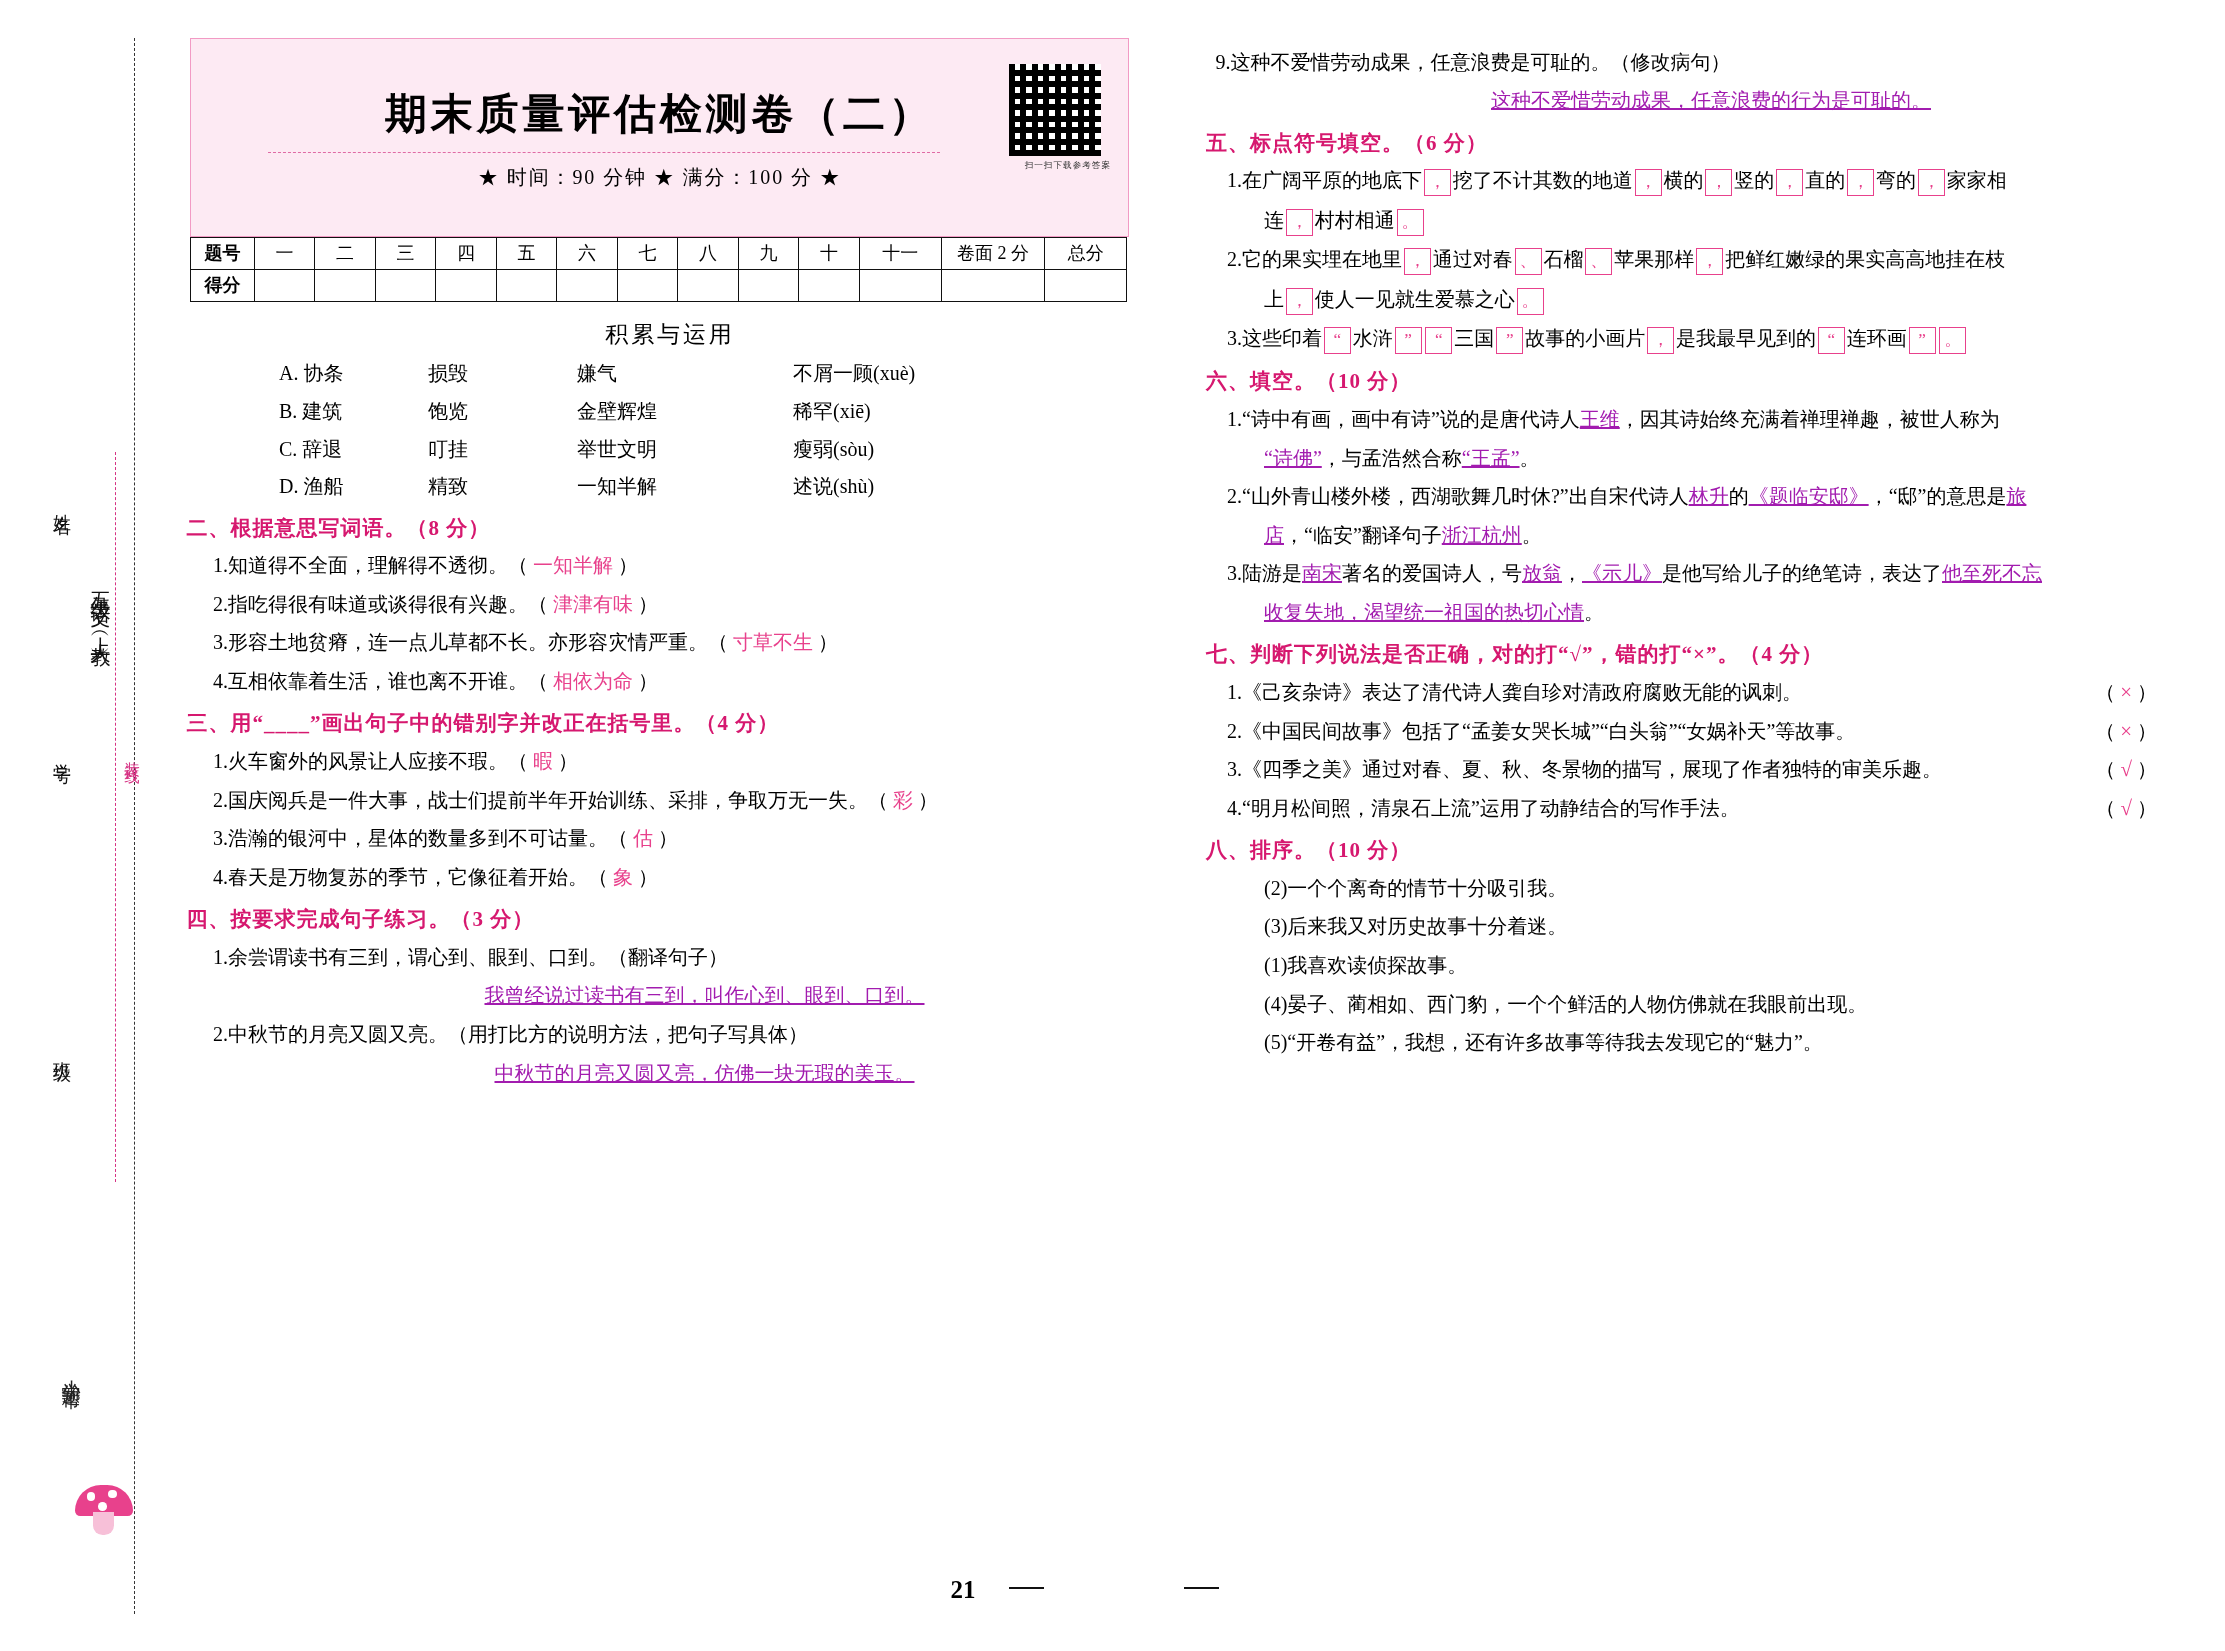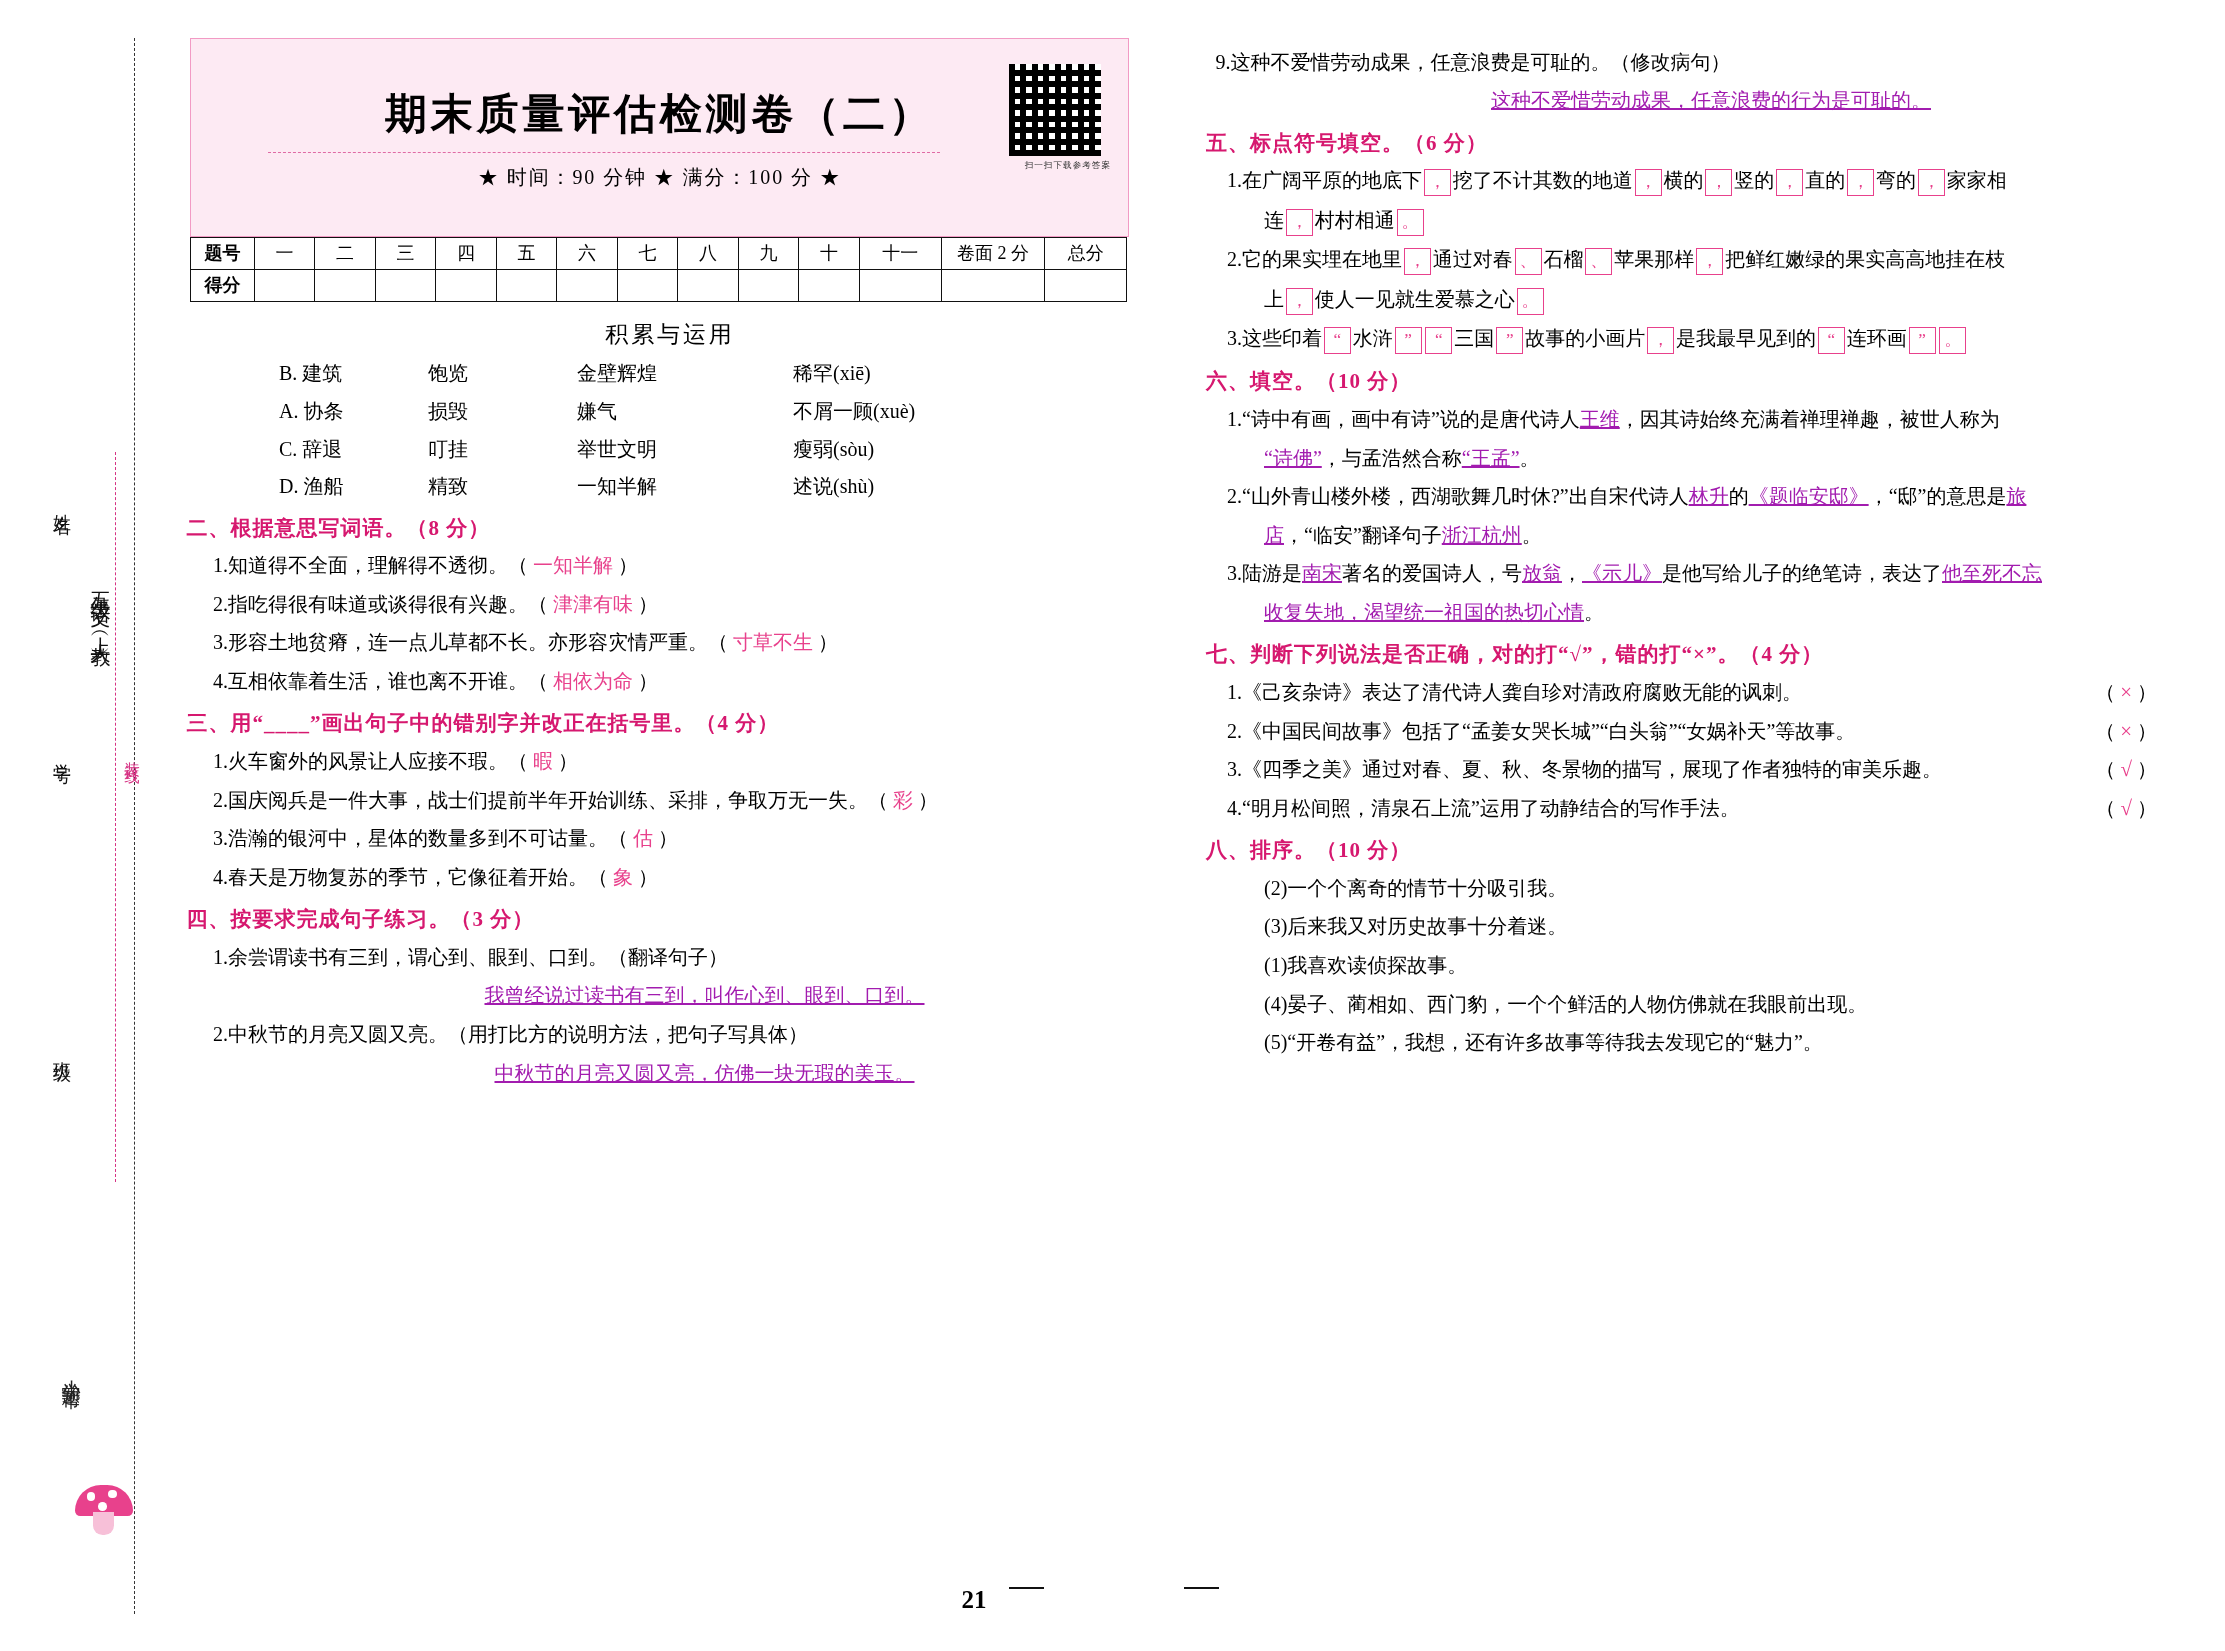--- a/index.html
+++ b/index.html
@@ -91,21 +91,21 @@
   .rightbox{float:right;margin-right:29px;}
 
   
   .pbox{
     display:inline-block;width:25px;height:25px;border:1.3px solid #e8418c;
     color:#e8418c;text-align:center;line-height:23px;font-size:17.3px;
     vertical-align:middle;margin:0 1.9px;
   }
   .chk{color:#e8418c;font-size:21px;}
 
-  .pagenum{position:absolute;left:11px;top:1576px;width:1926px;text-align:center;font-size:25px;font-weight:bold;margin-top:10px;}
+  .pagenum{position:absolute;left:0;top:1576px;width:1926px;text-align:center;font-size:25px;font-weight:bold;}
   .pagerule{position:absolute;left:1009px;top:1587px;width:35px;border-top:2.9px solid #111;}
   .pagerule2{position:absolute;left:1184px;top:1587px;width:35px;border-top:2.9px solid #111;}
 </style>
 </head>
 <body>
 
 <div class="page">
 
   <div class="margin-strip">
     <div class="vline"></div>
@@ -170,30 +170,30 @@
         <td></td>
         <td></td>
         <td></td>
       </tr>
     </tbody>
       </table>
 
     <div class="sectitle">积累与运用</div>
 
     <div class="choice">
+      <span class="c1"><span>A.</span> <span>协条</span></span>
+      <span class="c2">损毁</span>
+      <span class="c3">嫌气</span>
+      <span>不屑一顾(xuè)</span>
+    </div>
+    <div class="choice">
       <span class="c1"><span>B.</span> <span>建筑</span></span>
       <span class="c2">饱览</span>
       <span class="c3">金壁辉煌</span>
       <span>稀罕(xiē)</span>
-    </div>
-    <div class="choice">
-      <span class="c1"><span>A.</span> <span>协条</span></span>
-      <span class="c2">损毁</span>
-      <span class="c3">嫌气</span>
-      <span>不屑一顾(xuè)</span>
     </div>
     <div class="choice">
       <span class="c1"><span>C.</span> <span>辞退</span></span>
       <span class="c2">叮挂</span>
       <span class="c3">举世文明</span>
       <span>瘦弱(sòu)</span>
     </div>
     <div class="choice">
       <span class="c1"><span>D.</span> <span>渔船</span></span>
       <span class="c2">精致</span>

